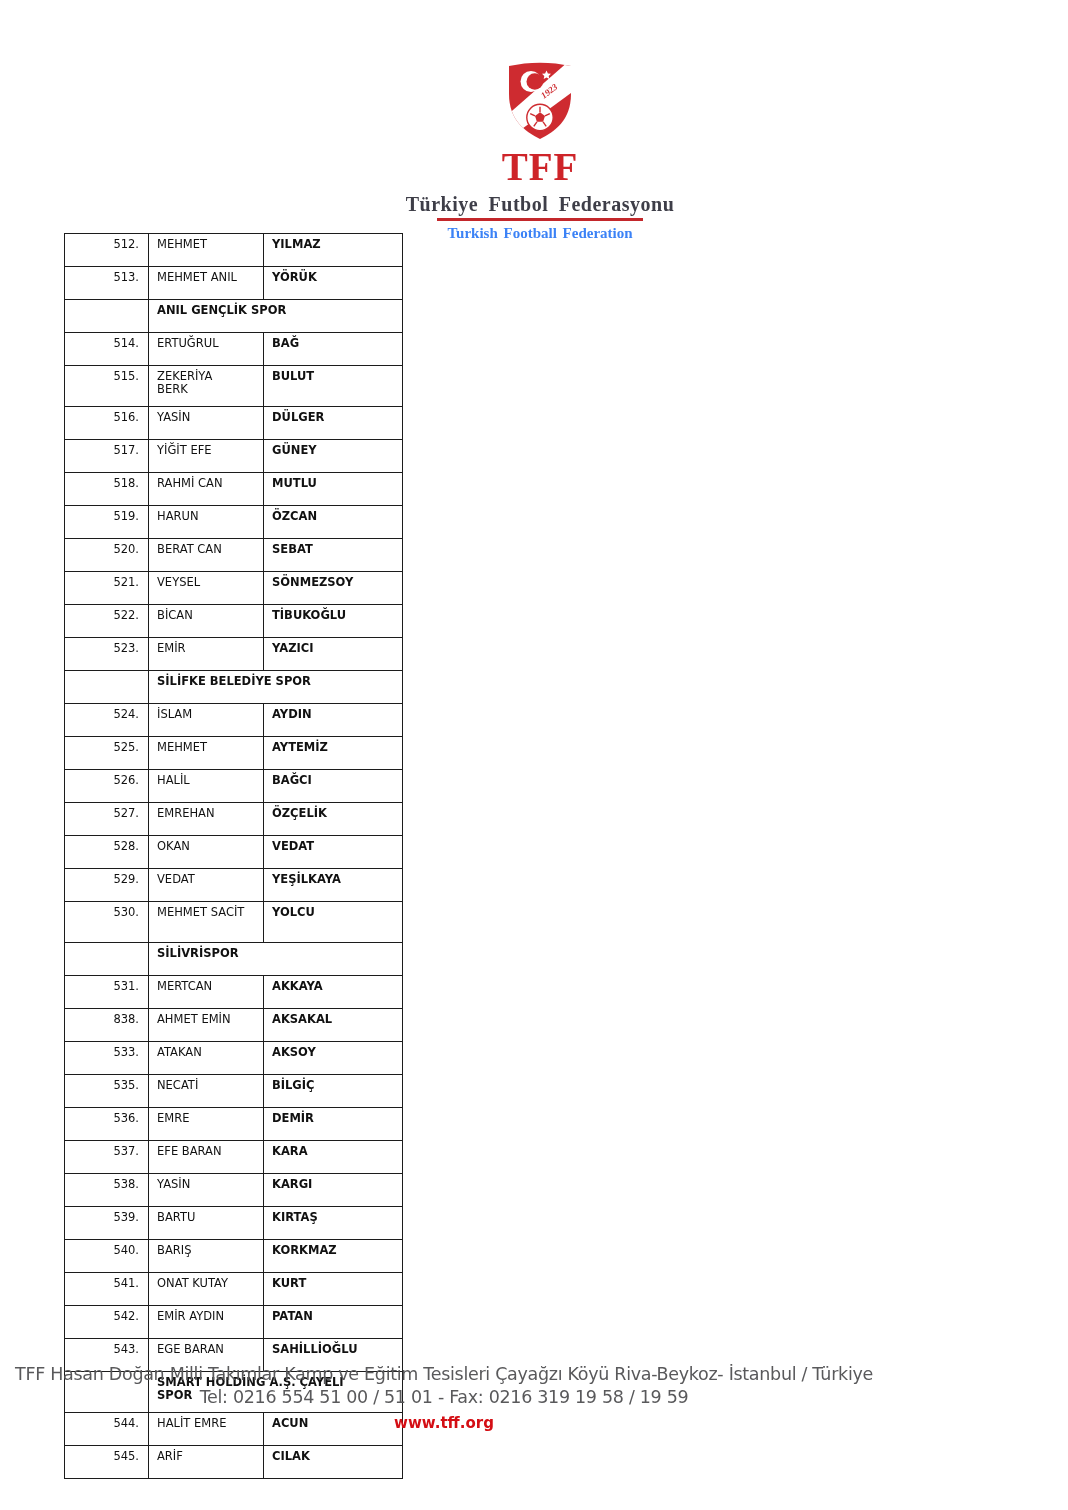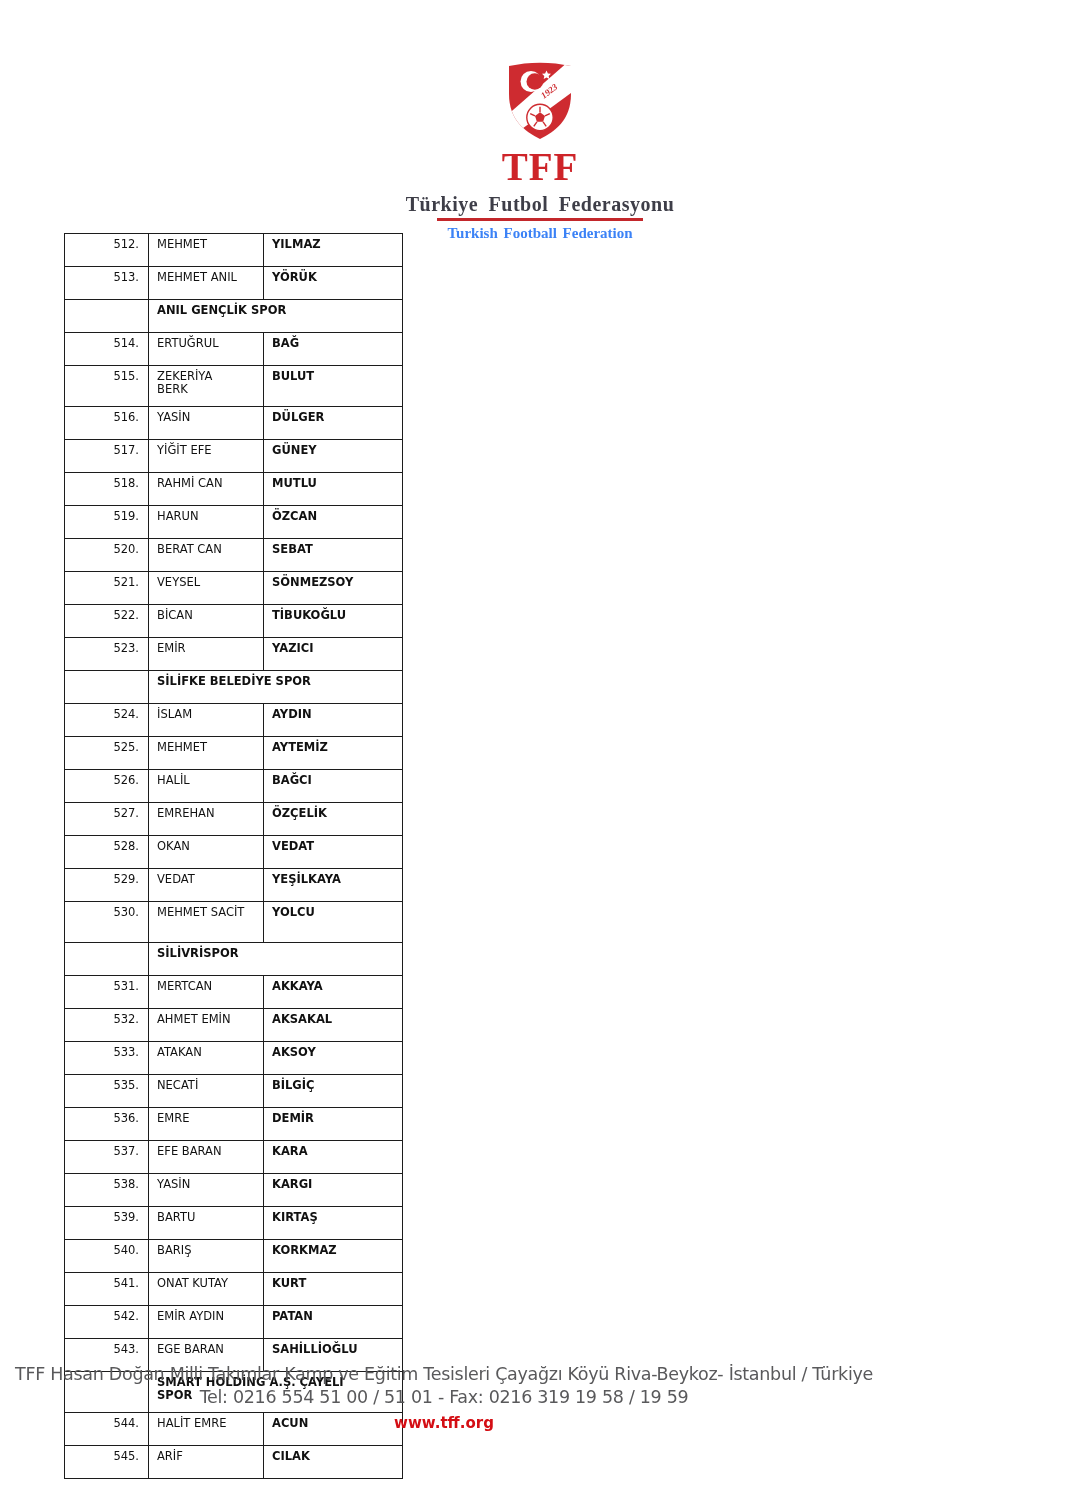--- a/index.html
+++ b/index.html
@@ -250,21 +250,21 @@
       <tr>
         <td class="c-no"></td>
         <td class="c-club" colspan="2">SİLİVRİSPOR</td>
       </tr>
       <tr>
         <td class="c-no">531.</td>
         <td class="c-first">MERTCAN</td>
         <td class="c-last">AKKAYA</td>
       </tr>
       <tr>
-        <td class="c-no">532.</td>
+        <td class="c-no">838.</td>
         <td class="c-first">AHMET EMİN</td>
         <td class="c-last">AKSAKAL</td>
       </tr>
       <tr>
         <td class="c-no">533.</td>
         <td class="c-first">ATAKAN</td>
         <td class="c-last">AKSOY</td>
       </tr>
       <tr>
         <td class="c-no">535.</td>

